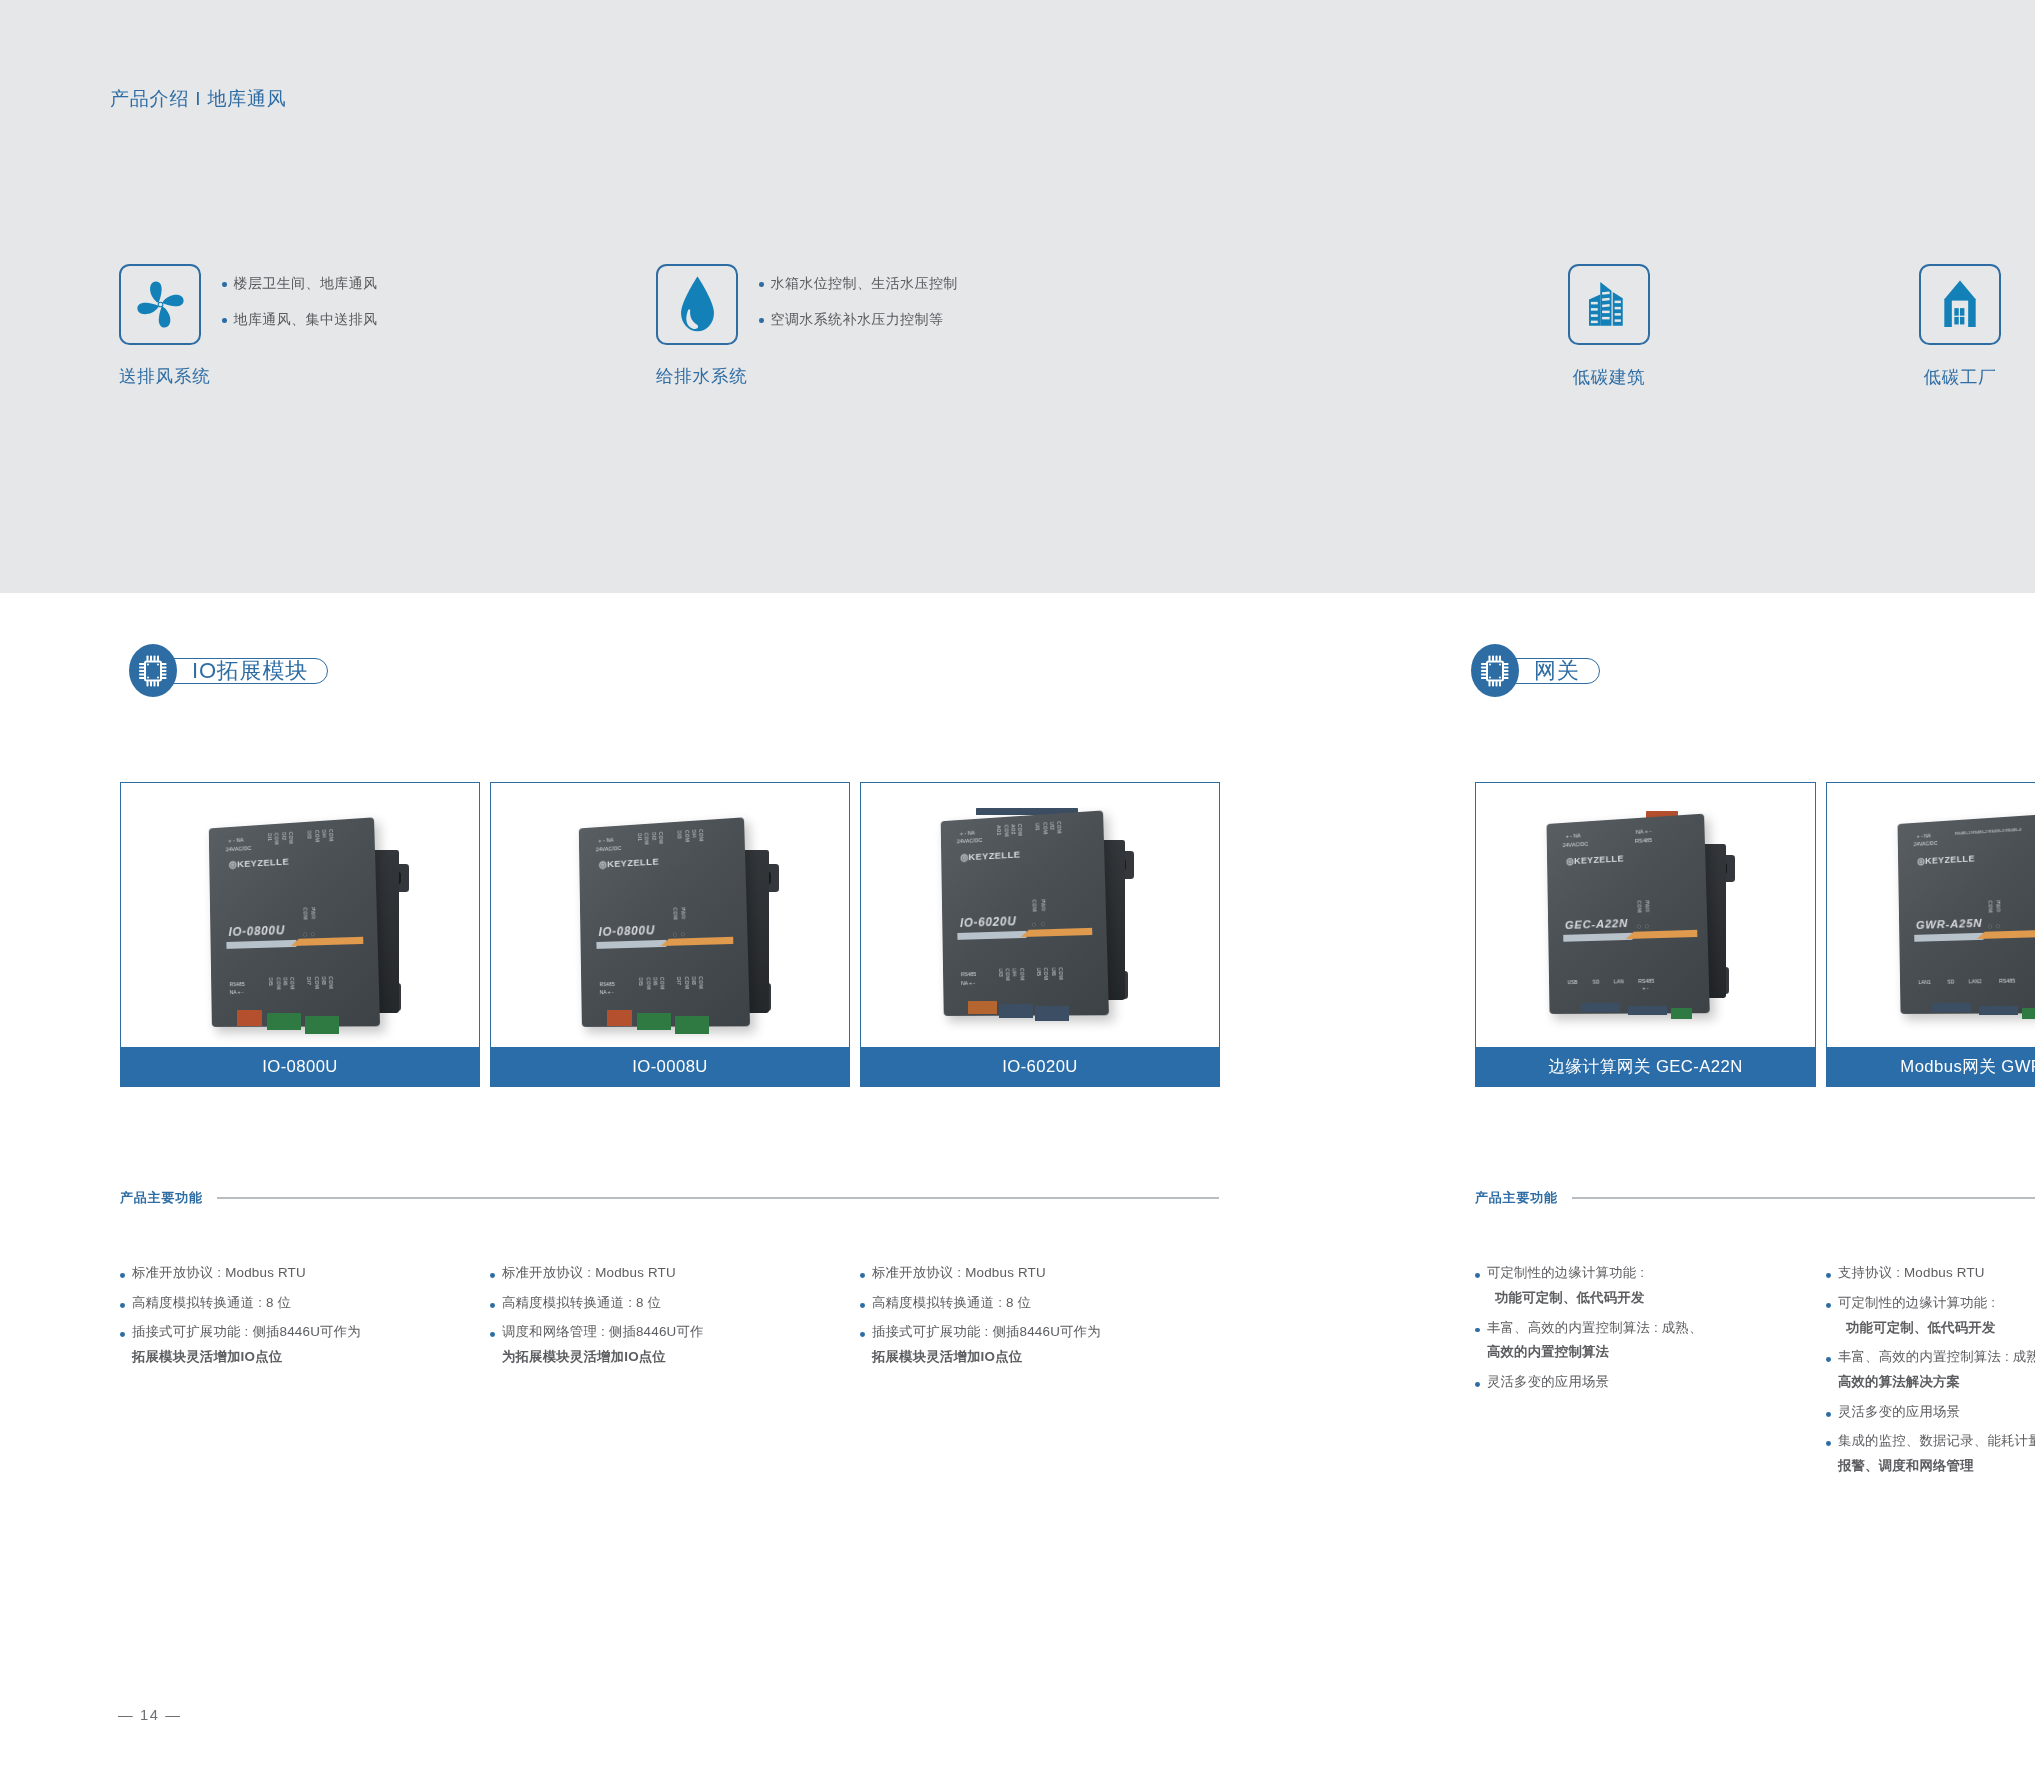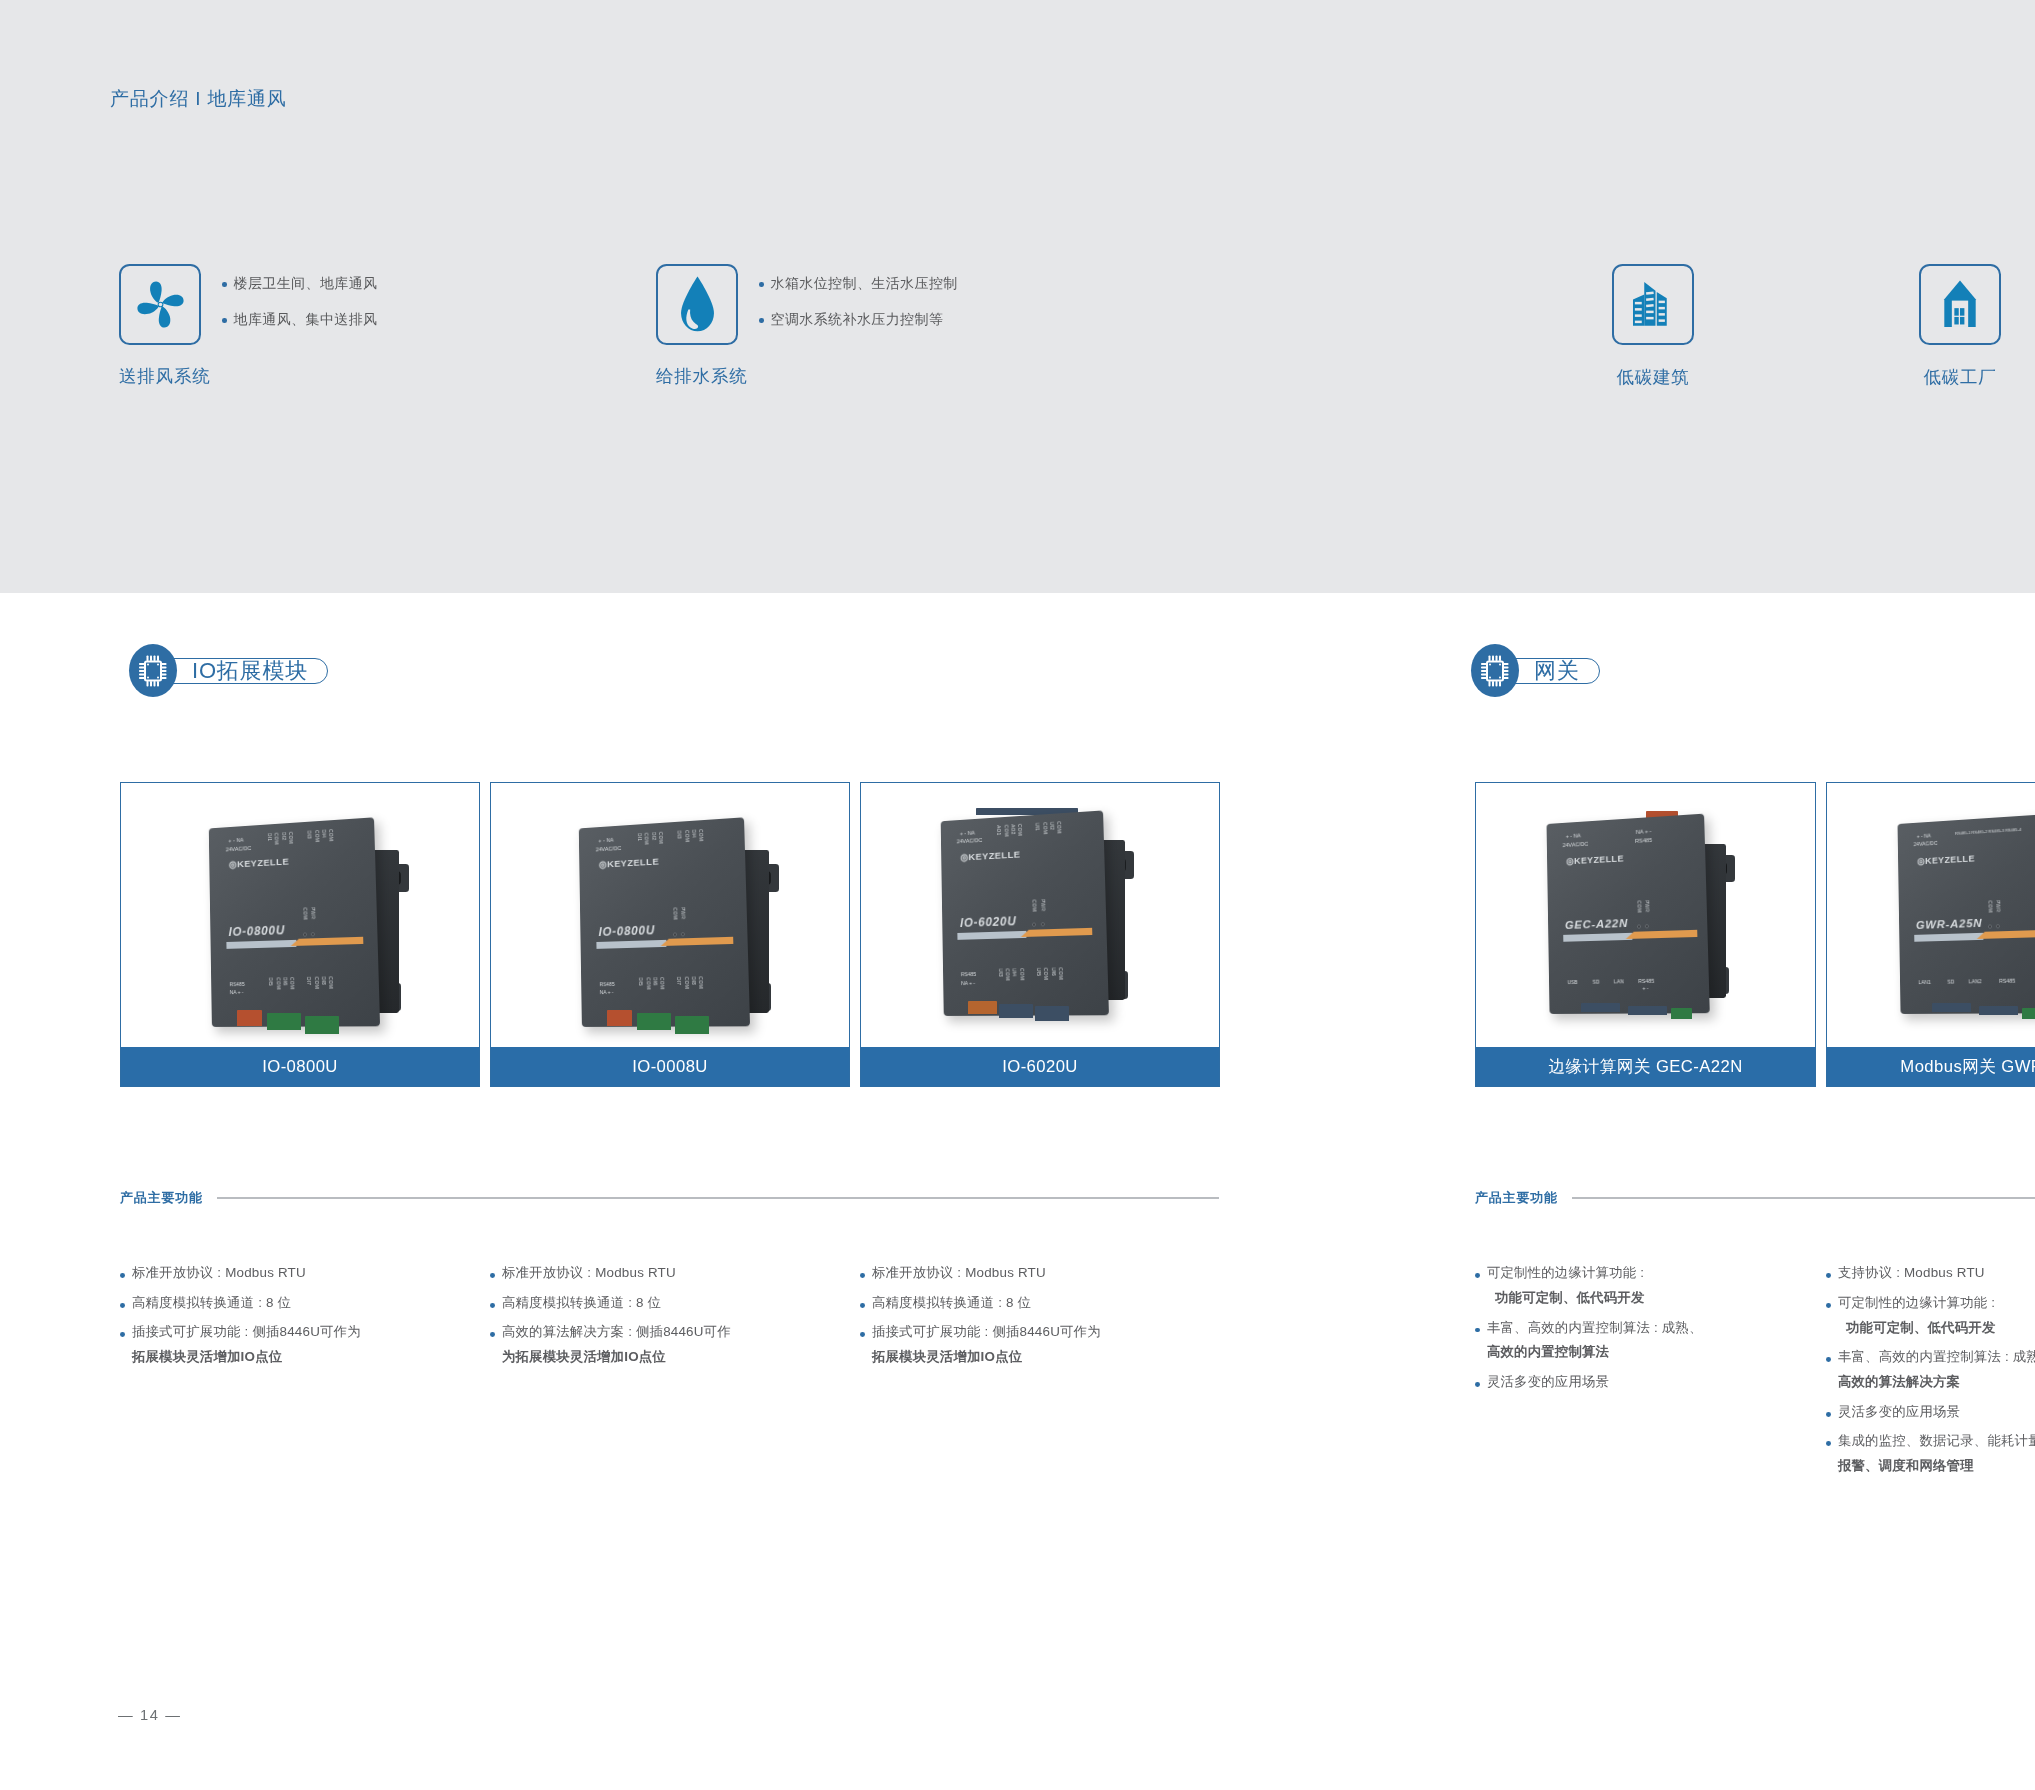--- a/index.html
+++ b/index.html
@@ -199,21 +199,21 @@
         <span>水箱水位控制、生活水压控制</span>
       </div>
       <div class="bl">
         <span class="dot"></span>
         <span>空调水系统补水压力控制等</span>
       </div>
     </div>
     <div class="scen-caption">给排水系统</div>
   </div>
 
-  <div class="lc" style="left:1612px; top:264px;">
+  <div class="lc" style="left:1568px; top:264px;">
     <div class="lc-icon">
       <svg width="50" height="54" viewBox="0 0 80 86">
         <g fill="#1380b8">
           <path d="M26 6 L44 20 L44 76 L26 76 Z"></path>
           <path d="M8 34 L26 26 L26 76 L8 76 Z"></path>
           <path d="M46 22 L62 32 L62 76 L46 76 Z"></path>
         </g>
         <g fill="#e6e7e9">
           <rect x="29" y="22" width="12" height="4" transform="rotate(-6 35 24)"></rect>
           <rect x="29" y="32" width="12" height="4" transform="rotate(-6 35 34)"></rect>
@@ -567,21 +567,21 @@
     </div>
     <div class="feat-item">
       <span class="dot"></span>
       <div class="lines">
           <div>高精度模拟转换通道 : 8 位</div>
         </div>
     </div>
     <div class="feat-item">
       <span class="dot"></span>
       <div class="lines">
-        <div>高效的算法解决方案 : 侧插8446U可作</div>
+        <div>调度和网络管理 : 侧插8446U可作</div>
         <div>为拓展模块灵活增加IO点位</div>
       </div>
     </div>
   </div>
 
   <div class="feat-col" style="left:860px; top:1266px; width:366px;">
     <div class="feat-item">
       <span class="dot"></span>
       <div class="lines">
           <div>标准开放协议 : Modbus RTU</div>

